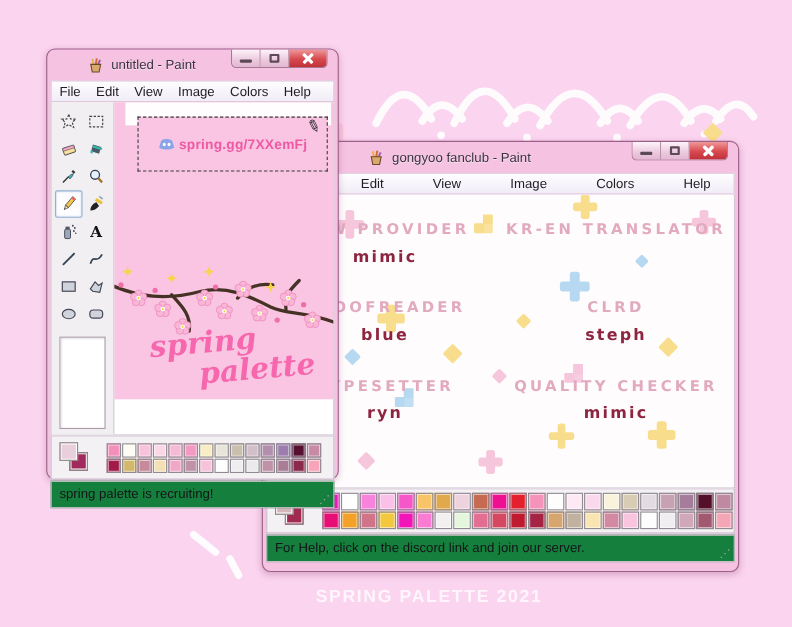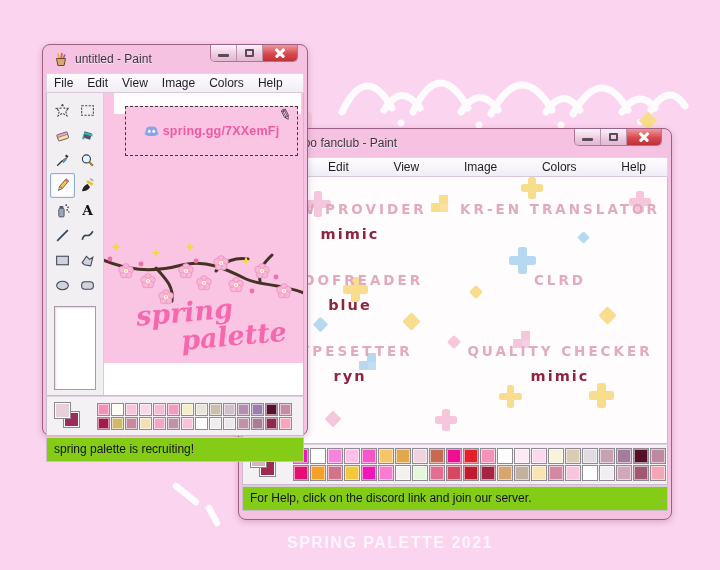--- a/index.html
+++ b/index.html
@@ -18,21 +18,21 @@
     position:absolute;
     border:1px solid #9d6089;
     border-radius:8px;
     background:#f5c2e1;
     box-shadow:0 2px 6px rgba(120,40,90,.25);
     padding:0 3px 3px 3px;
   }
   .titlebar {
     position:relative; height:28px;
     display:flex; align-items:center; gap:6px;
-    padding-left:7px; padding-right:100px;
+    padding-left:7px; padding-right:100px;justify-content:center;
   }
   .titlebar .app-icon { width:16px; height:16px; flex:0 0 auto; }
   .titlebar .title-text {
     font-size:12px; color:#3a3240; text-shadow:0 1px 0 rgba(255,255,255,.6);
     white-space:nowrap; overflow:hidden;
   }
   .win-buttons {
     position:absolute; top:0; right:6px; display:flex;
     border:1px solid #a87792; border-top:none;
     border-radius:0 0 5px 5px; overflow:hidden; height:17px;
@@ -121,21 +121,21 @@
   .swatch-rows { display:flex; flex-direction:column; gap:1px; }
   .swatch-row { display:flex; gap:1px; }
   .swatch {
     border:1px solid #908a92; box-shadow:inset 0 0 0 1px rgba(255,255,255,.55);
   }
   .sw13 .swatch { width:13px; height:13px; }
   .sw16 .swatch { width:16px; height:16px; }
 
   
   .statusbar {
-    position:relative; background:#84cc16; border:1px solid #cbbccb; border-top:1px solid #d8cdd8;
+    position:relative; background:#15803d; border:1px solid #cbbccb; border-top:1px solid #d8cdd8;
     font-size:12px; color:#141418; padding:4px 1px 5px 7px; margin-top:1px;
   }
   .statusbar::after {
     content:"⋰"; position:absolute; right:3px; bottom:1px;
     font-size:10px; color:#b2a2ae;
   }
 
   
   .canvas-right { position:relative; flex:1; background:#fffcfd; overflow:hidden; height:266px; }
   .credits {
@@ -300,20 +300,21 @@
         </div>
           <div class="credit">
           <div class="role">KR-EN TRANSLATOR</div>
         </div>
           <div class="credit">
           <div class="role">PROOFREADER</div>
           <div class="name">blue</div>
         </div>
           <div class="credit">
           <div class="role">CLRD</div>
+          <div class="name">steph</div>
         </div>
           <div class="credit">
           <div class="role">TYPESETTER</div>
           <div class="name">ryn</div>
         </div>
           <div class="credit">
           <div class="role">QUALITY CHECKER</div>
           <div class="name">mimic</div>
         </div>
         </div>

